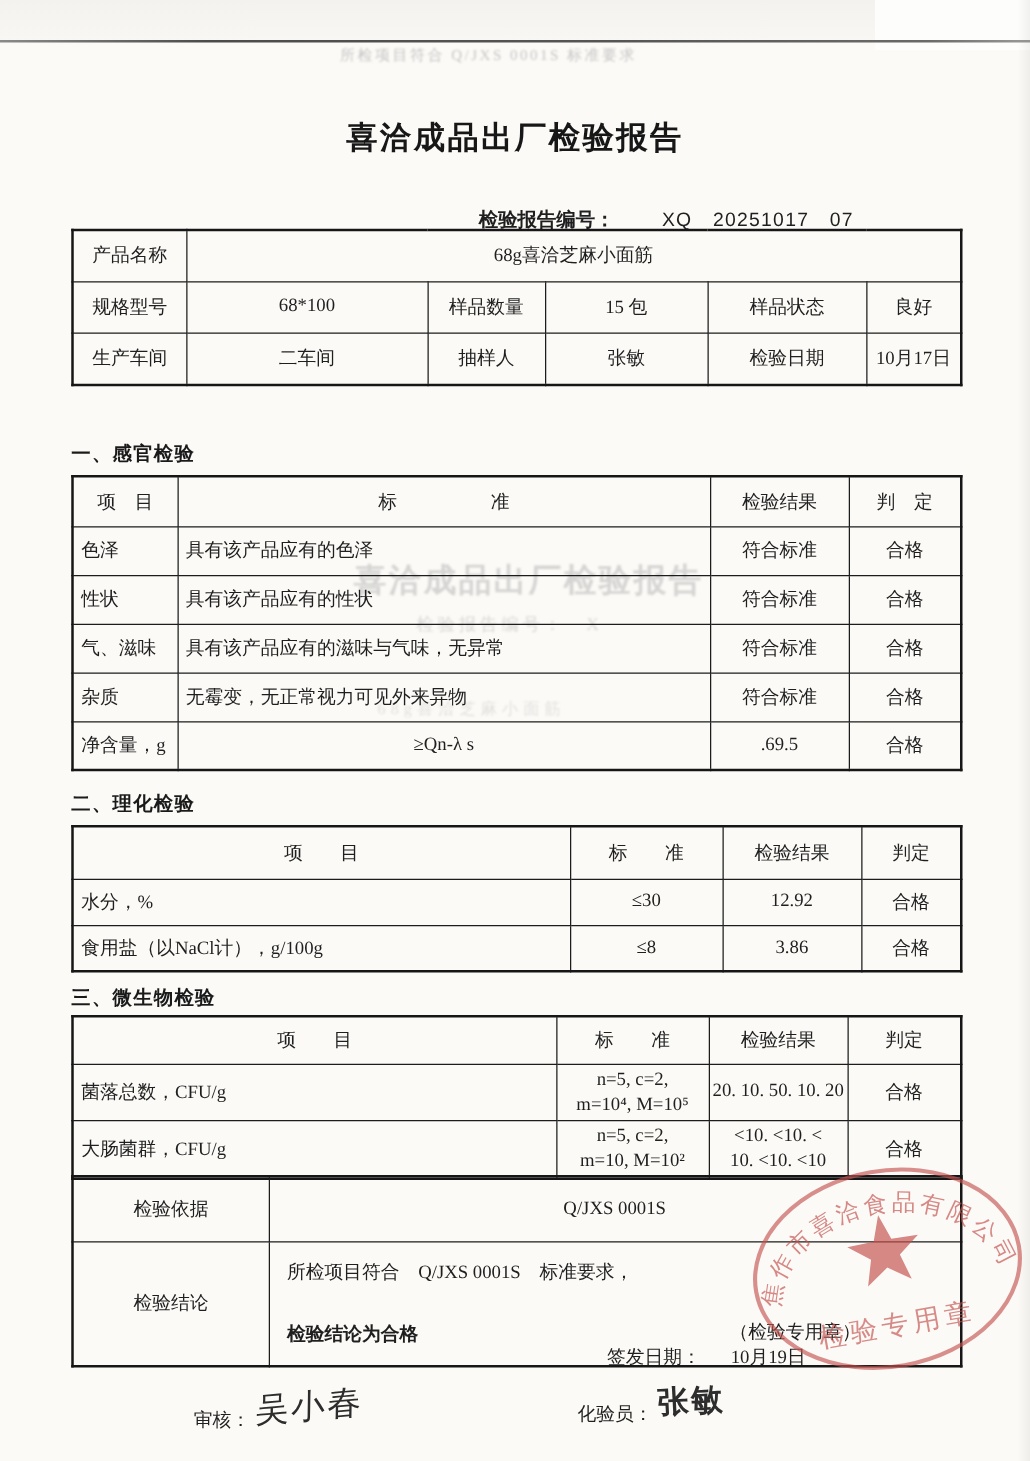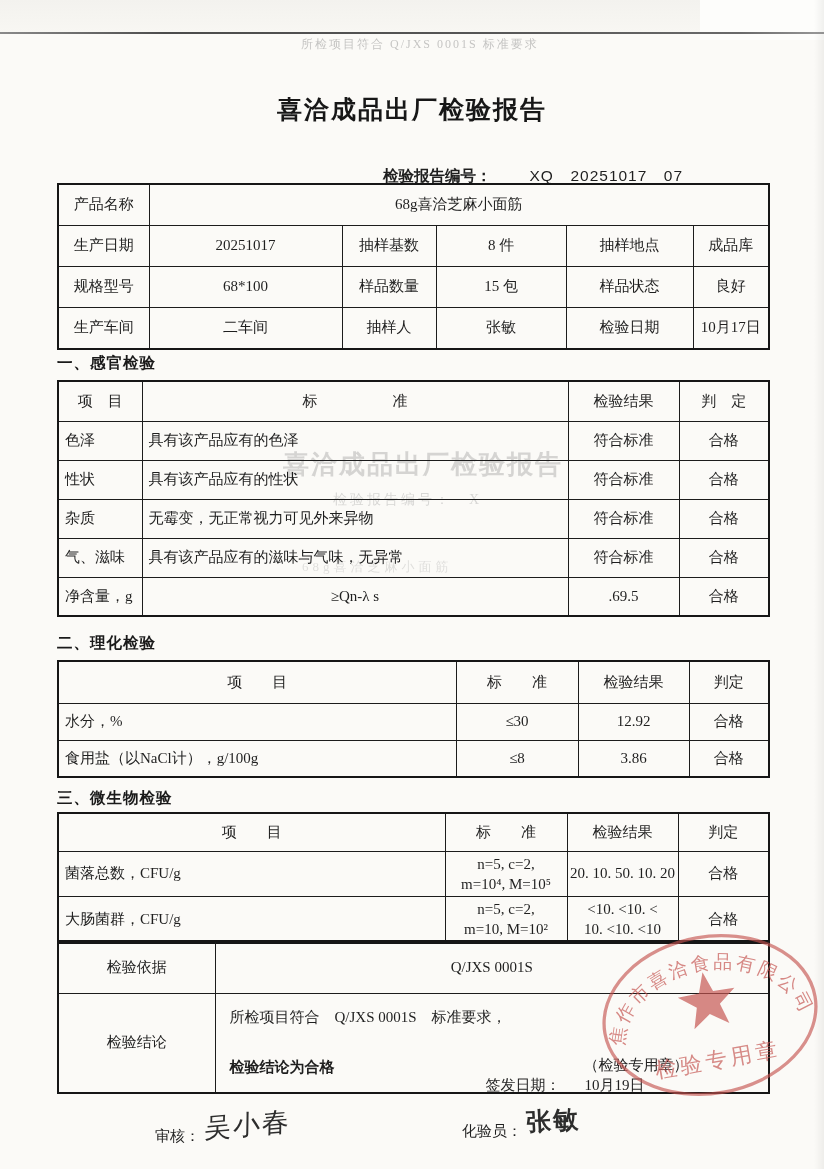--- a/index.html
+++ b/index.html
@@ -17,21 +17,21 @@
   
   .top-strip{ top:0; left:0; width:824px; height:33px;
     background:linear-gradient(180deg,#f3f2ee, #f8f7f3); }
   .top-corner{ top:0; left:700px; width:124px; height:40px; background:#fdfdfb; }
   .scanline{ top:32px; left:0; width:824px; height:2px;
     background:linear-gradient(to right,#8a8a8a,#4c4c4c 20%,#565656 60%,#6a6a6a 90%,#9a9a9a); }
   .right-shade{ top:0; right:0; width:10px; height:1169px;
     background:linear-gradient(to right, rgba(0,0,0,0), rgba(0,0,0,0.05)); }
 
   .bleed{ position:absolute; color:#8f8f8f; filter:blur(0.7px); white-space:nowrap; }
-  .bleed-top{ top:36px; left:272px; font-size:12px; opacity:.5; letter-spacing:2px;margin-left:29px; }
+  .bleed-top{ top:36px; left:272px; font-size:12px; opacity:.5; letter-spacing:2px; }
   .bleed-title{ top:447px; left:283px; font-size:26px; font-weight:bold;
     font-family:"Liberation Sans", sans-serif; letter-spacing:2px; opacity:.35; }
   .bleed-no{ top:491px; left:333px; font-size:14px; opacity:.32; letter-spacing:3px; }
   .bleed-prod{ top:558px; left:302px; font-size:13px; opacity:.25; letter-spacing:4px; }
 
   
   .doc-title{ top:93px; left:0; width:824px; text-align:center;
     font-family:"Liberation Sans", sans-serif; font-weight:bold;
     font-size:25px; letter-spacing:2px; color:#171717; }
   .report-line{ top:150px; left:383px; font-size:15.5px; white-space:nowrap;margin-top:16px; }
@@ -98,28 +98,20 @@
       <col style="width:130px">
       <col style="width:127px">
       <col style="width:76px">
     </colgroup>
   <tbody>
       <tr style="height:41px">
     <td>产品名称</td>
     <td colspan="5">68g喜洽芝麻小面筋</td>
   </tr>
   <tr style="height:41px">
-    <td>生产日期</td>
-    <td>20251017</td>
-    <td>抽样基数</td>
-    <td>8 件</td>
-    <td>抽样地点</td>
-    <td>成品库</td>
-  </tr>
-  <tr style="height:41px">
     <td>规格型号</td>
     <td>68*100</td>
     <td>样品数量</td>
     <td>15 包</td>
     <td>样品状态</td>
     <td>良好</td>
   </tr>
   <tr style="height:42px">
     <td>生产车间</td>
     <td>二车间</td>
@@ -152,28 +144,28 @@
     <td>符合标准</td>
     <td>合格</td>
   </tr>
   <tr style="height:39px">
     <td class="left">性状</td>
     <td class="left">具有该产品应有的性状</td>
     <td>符合标准</td>
     <td>合格</td>
   </tr>
   <tr style="height:39px">
+    <td class="left">气、滋味</td>
+    <td class="left">具有该产品应有的滋味与气味，无异常</td>
+    <td>符合标准</td>
+    <td>合格</td>
+  </tr>
+  <tr style="height:39px">
     <td class="left">杂质</td>
     <td class="left">无霉变，无正常视力可见外来异物</td>
-    <td>符合标准</td>
-    <td>合格</td>
-  </tr>
-  <tr style="height:39px">
-    <td class="left">气、滋味</td>
-    <td class="left">具有该产品应有的滋味与气味，无异常</td>
     <td>符合标准</td>
     <td>合格</td>
   </tr>
   <tr style="height:39px">
     <td class="left">净含量，g</td>
     <td>≥Qn-λ s</td>
     <td>.69.5</td>
     <td>合格</td>
   </tr>
 </tbody>

